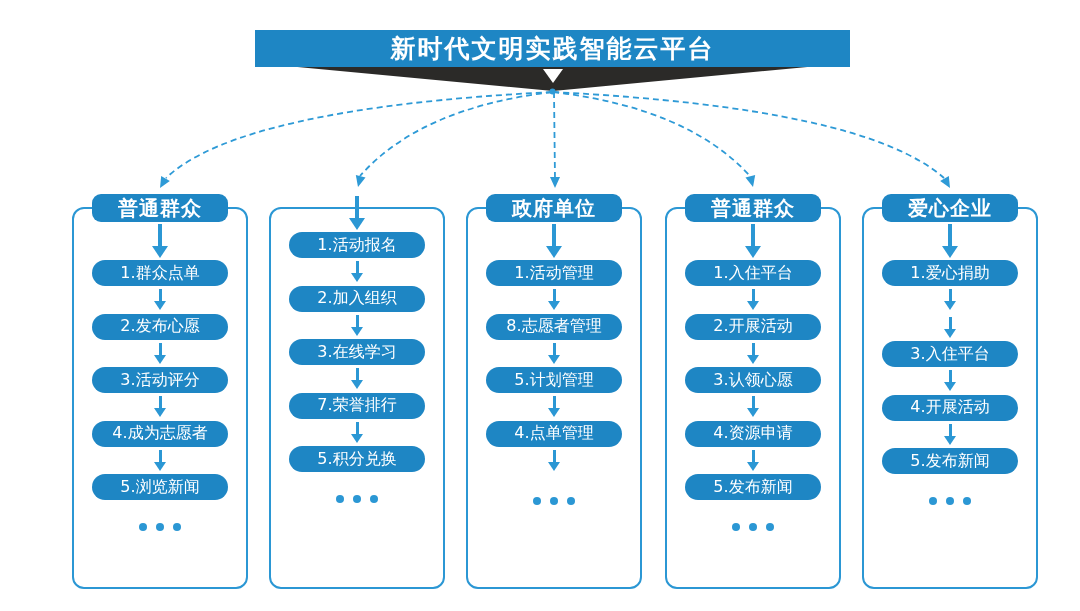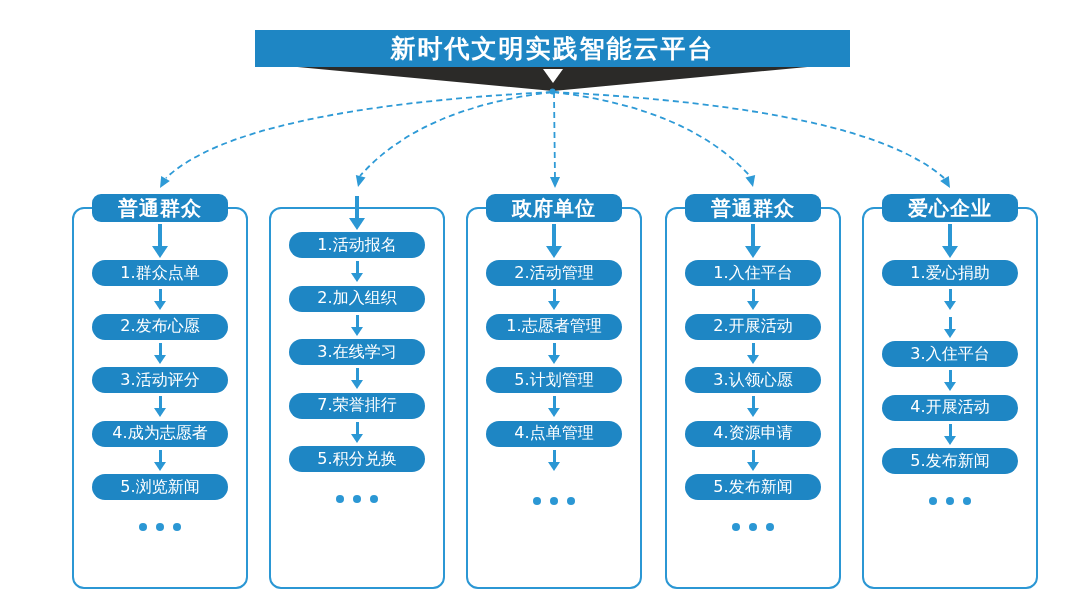--- a/index.html
+++ b/index.html
@@ -149,26 +149,26 @@
       </div>
   </div>
 
   <div class="column" style="left:466px">
     <div class="col-frame"></div>
     <div class="col-header">政府单位</div>
     <div class="arrow arrow-lg">
         <span class="shaft"></span>
         <span class="head"></span>
       </div>
-    <div class="item">2.活动管理</div>
-    <div class="arrow arrow-sm">
-        <span class="shaft"></span>
-        <span class="head"></span>
-      </div>
-    <div class="item">1.志愿者管理</div>
+    <div class="item">1.活动管理</div>
+    <div class="arrow arrow-sm">
+        <span class="shaft"></span>
+        <span class="head"></span>
+      </div>
+    <div class="item">8.志愿者管理</div>
     <div class="arrow arrow-sm">
         <span class="shaft"></span>
         <span class="head"></span>
       </div>
     <div class="item">5.计划管理</div>
     <div class="arrow arrow-sm">
         <span class="shaft"></span>
         <span class="head"></span>
       </div>
     <div class="item">4.点单管理</div>

